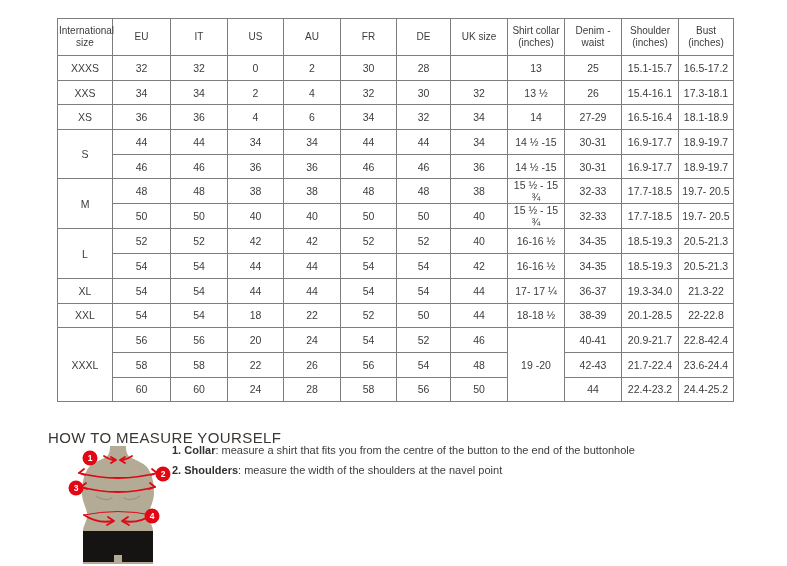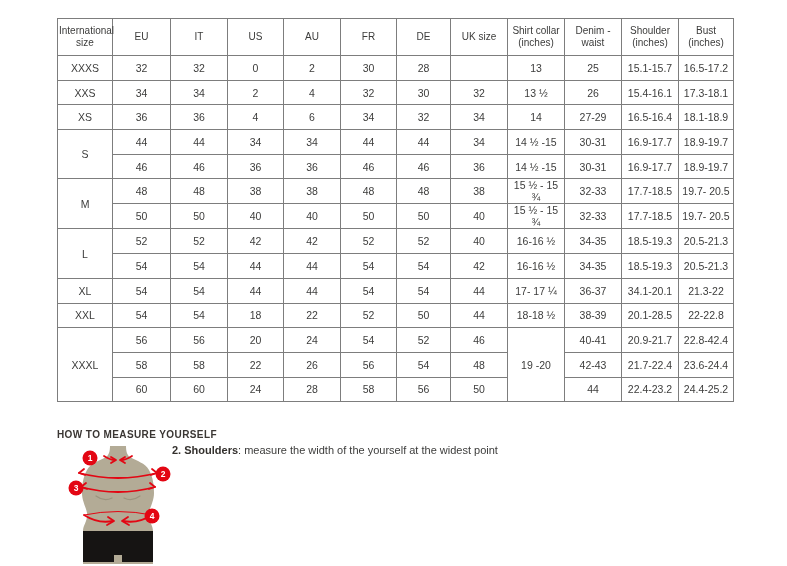--- a/index.html
+++ b/index.html
@@ -10,22 +10,22 @@
   
   table.size-table { position:absolute; left:57px; top:18px; width:676px;
     border-collapse:collapse; table-layout:fixed; }
   .size-table th, .size-table td { border:1px solid #7d7d7d; text-align:center;
     vertical-align:middle; padding:0 1px; color:#3c3c3b; font-weight:400; }
   .size-table th { height:37px; font-size:10px; line-height:1.25; }
   .size-table td { height:24.7px; font-size:10.5px; }
   .size-table { border:1px solid #6b6b6b; }
 
   
-  .measure-heading { position:absolute; left:57px; top:429px; font-size:10px;
-    font-weight:700; letter-spacing:.4px; color:#3a3633; }
+  .measure-heading { position:absolute; left:48px; top:429px; font-size:15px;
+    font-weight:400; letter-spacing:.4px; color:#3a3633; }
   .measure-list { position:absolute; left:172px; top:444px; font-size:11px; }
   .m-item { margin-bottom:8px; line-height:12px; color:#3c3c3b; }
   .m-item b { font-weight:700; color:#33302d; }
 
   .figure-wrap { position:absolute; left:58px; top:445px; width:122px; height:121px; }
 </style>
 </head>
 <body>
 
 <div class="page">
@@ -189,21 +189,21 @@
           <td>XL</td>
           <td>54</td>
           <td>54</td>
           <td>44</td>
           <td>44</td>
           <td>54</td>
           <td>54</td>
           <td>44</td>
           <td>17- 17 ¼</td>
           <td>36-37</td>
-          <td>34.1-20.1</td>
+          <td>19.3-34.0</td>
           <td>21.3-22</td>
         </tr>
         <tr>
           <td>XXL</td>
           <td>54</td>
           <td>54</td>
           <td>18</td>
           <td>22</td>
           <td>52</td>
           <td>50</td>
@@ -287,16 +287,17 @@
         <text x="105" y="32">2</text>
         <circle cx="18" cy="43" r="7.5" fill="#e30613"></circle>
         <text x="18" y="46">3</text>
         <circle cx="94" cy="71" r="7.5" fill="#e30613"></circle>
         <text x="94" y="74">4</text>
       </g>
     </svg>
   </div>
 
   <div class="measure-list">
-    <div class="m-item"><b>2.</b> <b>Shoulders</b><span>: measure the width of the yourself at the widest point</span></div>
+    <div class="m-item"><b>1.</b> <b>Collar</b><span>: measure a shirt that fits you from the centre of the button to the end of the buttonhole</span></div>
+    <div class="m-item"><b>2.</b> <b>Shoulders</b><span>: measure the width of the shoulders at the navel point</span></div>
   </div>
 
 </div>
 
 </body></html>

